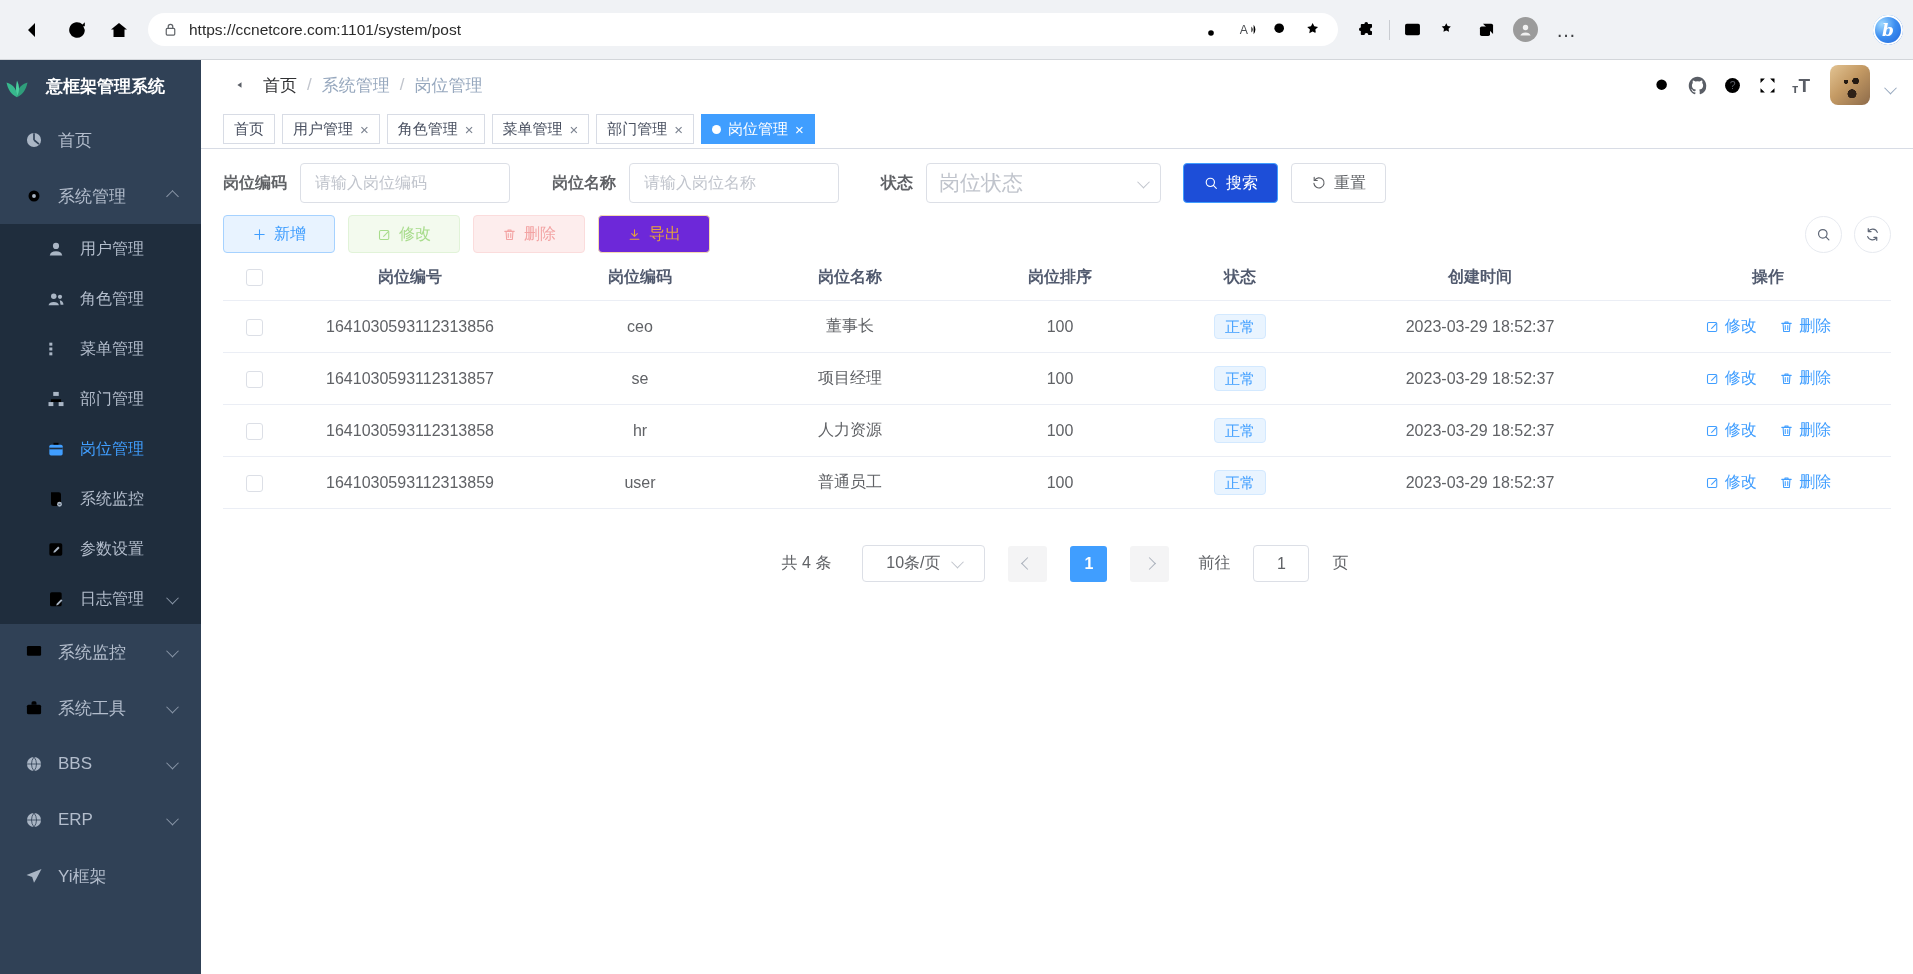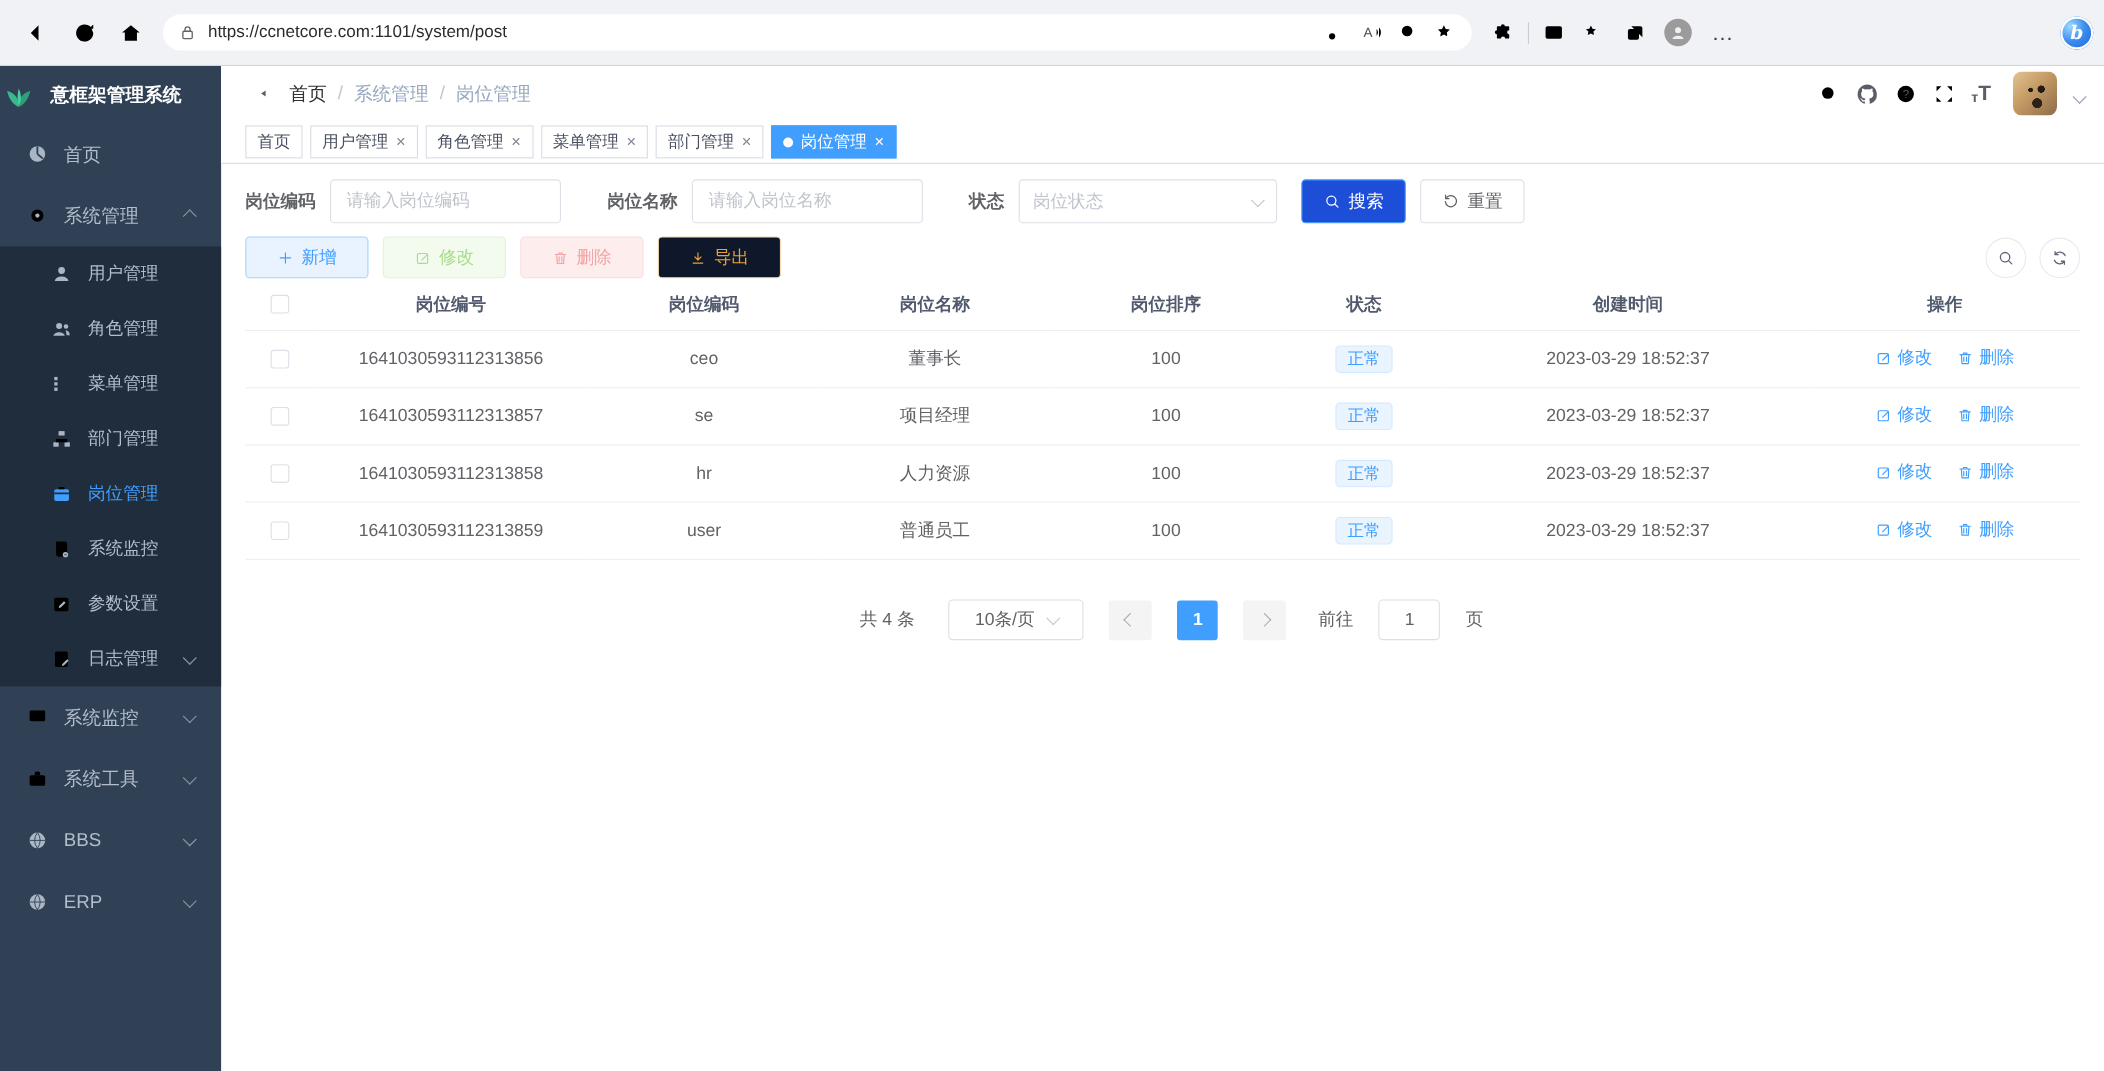--- a/index.html
+++ b/index.html
@@ -78,35 +78,35 @@
   .dot{width:9px;height:9px;border-radius:50%;background:#fff;display:inline-block;}
 
   .content{flex:1;padding:0 22px;min-width:0;}
   
   .filters{margin-top:14px;display:flex;align-items:center;}
   .f-label{font-size:16px;font-weight:bold;color:#606266;margin-right:13px;white-space:nowrap;}
   .f-input{width:210px;height:40px;box-sizing:border-box;border:1px solid #dcdfe6;border-radius:4px;padding:0 14px;font-size:16px;color:#606266;outline:none;font-family:inherit;}
   .f-input::placeholder{color:#c0c4cc;}
   .f-group{display:flex;align-items:center;margin-right:42px;}
   .f-select{width:235px;height:40px;box-sizing:border-box;border:1px solid #dcdfe6;border-radius:4px;padding:0 12px;display:flex;align-items:center;justify-content:space-between;cursor:pointer;}
-  .f-select .ph{color:#c0c4cc;font-size:16px;}
+  .f-select .ph{color:#c0c4cc;font-size:21px;}
   .f-select .chev{color:#c0c4cc;}
   .btn{height:40px;border-radius:4px;border:1px solid transparent;display:inline-flex;align-items:center;gap:7px;padding:0 19px;font-size:16px;cursor:pointer;font-family:inherit;background:#fff;}
   .btn svg{width:16px;height:16px;}
   .btn-primary{background:#1d4ed8;border-color:#409eff;color:#fff;margin-left:22px;}
   .btn-default{border-color:#dcdfe6;color:#606266;margin-left:13px;}
 
   
   .toolbar{margin-top:12px;display:flex;align-items:center;}
   .tbtn{height:38px;border-radius:4px;display:inline-flex;align-items:center;gap:7px;padding:0 28px;font-size:16px;cursor:pointer;border:1px solid;margin-right:13px;background:#fff;font-family:inherit;}
   .tbtn svg{width:15px;height:15px;}
   .tbtn-add{background:#e8f3ff;border-color:#a6d2ff;color:#409eff;}
   .tbtn-edit{background:#f3faee;border-color:#e1f3d8;color:#a8dc8c;cursor:not-allowed;}
   .tbtn-del{background:#fdeded;border-color:#fbdcdc;color:#f3a3a3;cursor:not-allowed;}
-  .tbtn-exp{background:#0f172a;border-color:#f5dab1;color:#e6a23c;}
+  .tbtn-exp{background:#6d28d9;border-color:#f5dab1;color:#e6a23c;}
   .tool-right{margin-left:auto;display:flex;gap:12px;}
   .circ{width:35px;height:35px;border-radius:50%;border:1px solid #e7eaf0;display:flex;align-items:center;justify-content:center;color:#5f6776;cursor:pointer;background:#fff;}
   .circ svg{width:17px;height:17px;}
 
   
   table{border-collapse:collapse;width:100%;margin-top:1px;table-layout:fixed;}
   th{height:44px;font-size:16px;font-weight:bold;color:#515a6e;border-bottom:1px solid #ebeef5;text-align:center;}
   td{height:49px;font-size:16px;color:#606266;border-bottom:1px solid #ebeef5;text-align:center;}
   col.c-check{width:62px;}col.c-id{width:250px;}col.c-code{width:210px;}col.c-name{width:210px;}
   col.c-sort{width:210px;}col.c-status{width:150px;}col.c-time{width:330px;}
@@ -322,20 +322,26 @@
         <span class="chev down"></span>
       </div>
       <div class="mi">
         <svg class="micon" viewBox="0 0 24 24">
             <circle cx="12" cy="12" r="8.5" class="fil"></circle>
             <path d="M3.5 12h17M12 3.5a13.5 13.5 0 0 1 0 17M12 3.5a13.5 13.5 0 0 0 0 17" stroke="#304156" fill="none"></path>
           </svg>
         <span>ERP</span>
         <span class="chev down"></span>
       </div>
+      <div class="mi">
+        <svg class="micon" viewBox="0 0 24 24">
+            <path d="M21 3.5L3 10.8l6.8 2.4L12 20l3.2-5.3L21 3.5z" class="fil"></path>
+          </svg>
+        <span>Yi框架</span>
+      </div>
     </nav>
   </aside>
 
   <div class="main">
     <div class="navbar">
       <svg class="hamburger" viewBox="0 0 24 24">
           <path d="M4 5.5h16M4 12h9.5M4 18.5h16"></path>
           <path d="M20.5 9.3v5.4L16.4 12z" class="fil"></path>
         </svg>
       <div class="breadcrumb">

